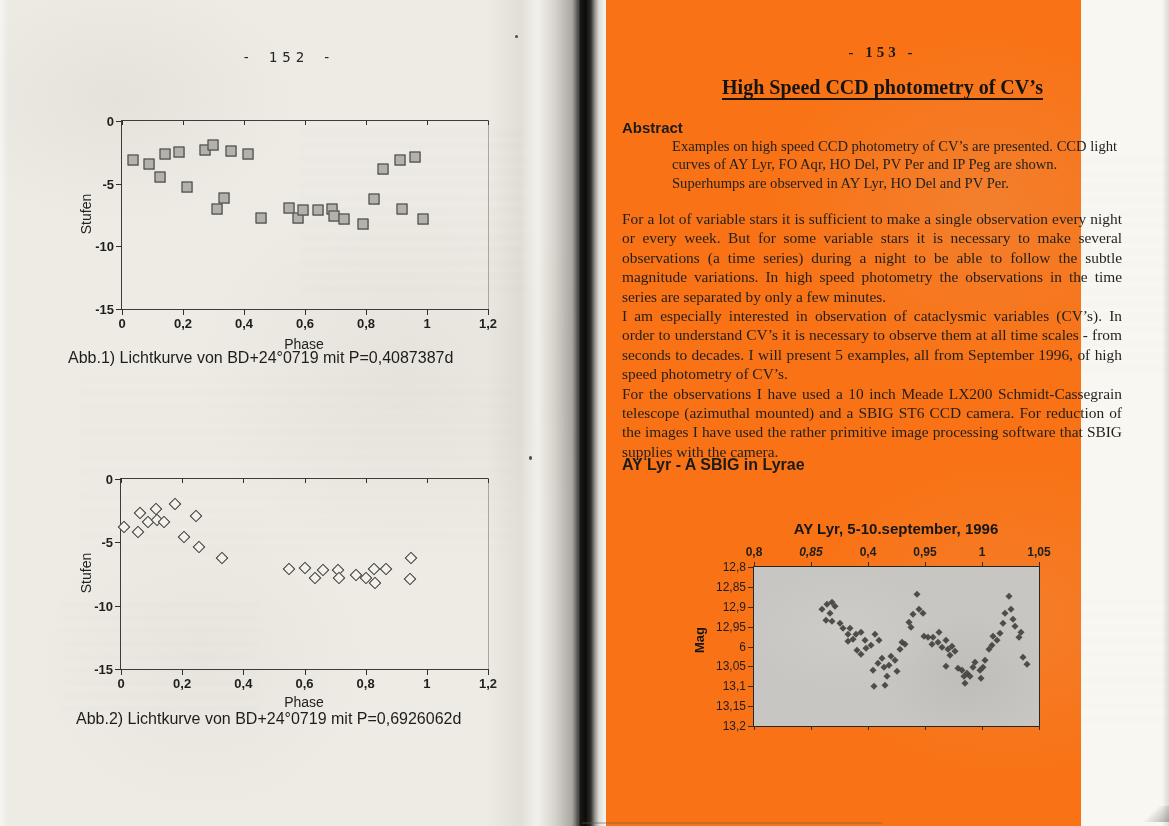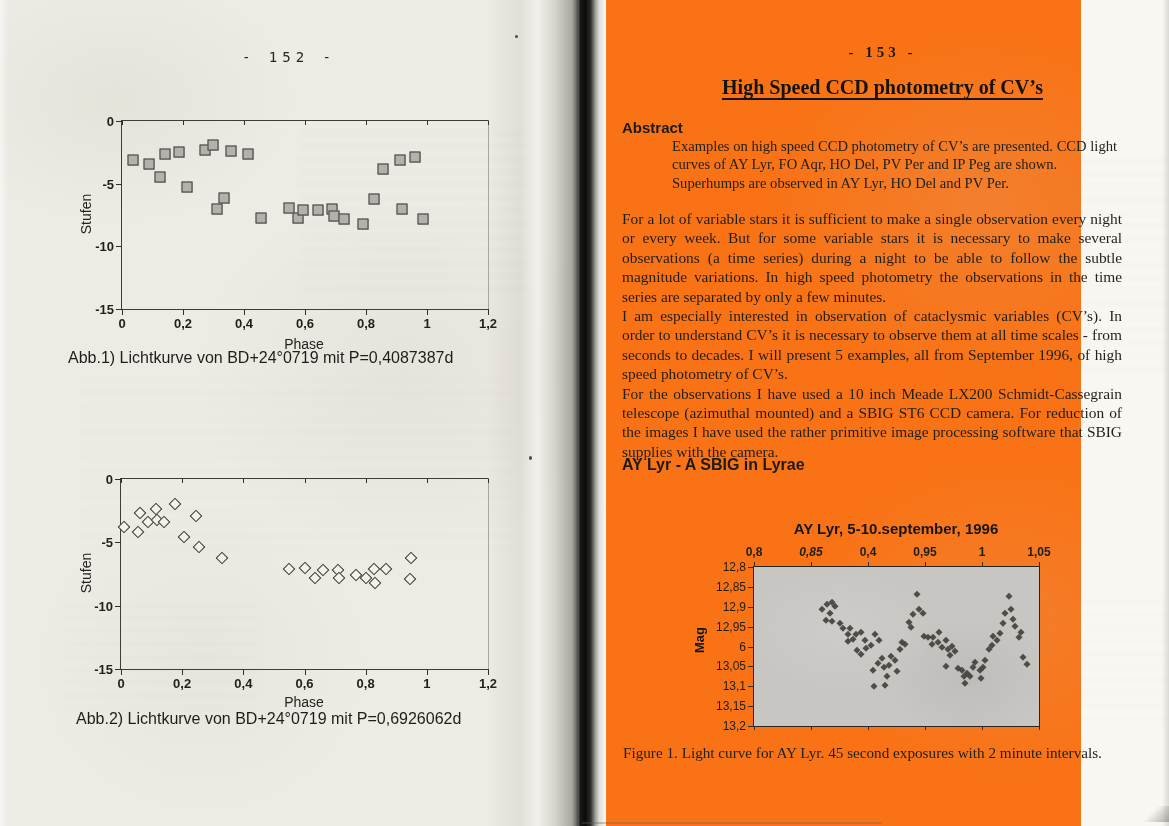--- a/index.html
+++ b/index.html
@@ -359,21 +359,20 @@
           <span class="ytick" style="top: 119.25px;">13,1</span>
           <div class="tickmark" style="left: -6px; top: 119.25px; width: 6px; height: 1px;"></div>
           <span class="ytick" style="top: 139.125px;">13,15</span>
           <div class="tickmark" style="left: -6px; top: 139.125px; width: 6px; height: 1px;"></div>
           <span class="ytick" style="top: 159px;">13,2</span>
           <div class="tickmark" style="left: -6px; top: 159px; width: 6px; height: 1px;"></div>
         </div>
       <div class="ay-mag">Mag</div>
     </div>
 
-    <div class="fig-caption">Figure 1. Light curve for AY Lyr. 45 second exposures with 2 minute intervals.</div>
   </div>
 
   <div class="speck" style="left:515px;top:35px;width:3px;height:3px;"></div>
   <div class="speck" style="left:529px;top:456px;width:3px;height:4px;"></div>
   <div class="bottom-line" style="left:582px;top:822px;width:300px;height:2px;"></div>
   <div class="corner-smudge" style="left:1140px;top:806px;width:29px;height:16px;"></div>
   <div class="right-sliver"></div>
 </div>
 
 </body></html>

